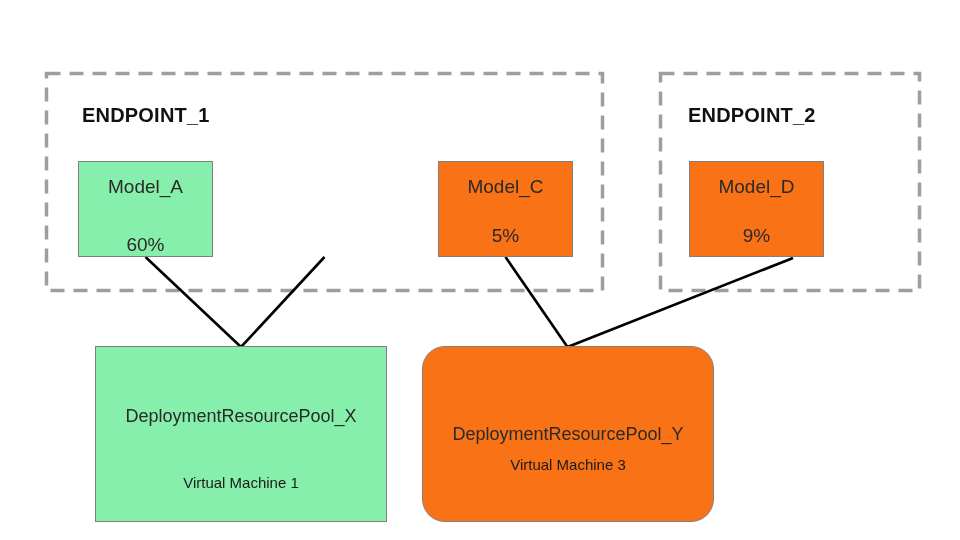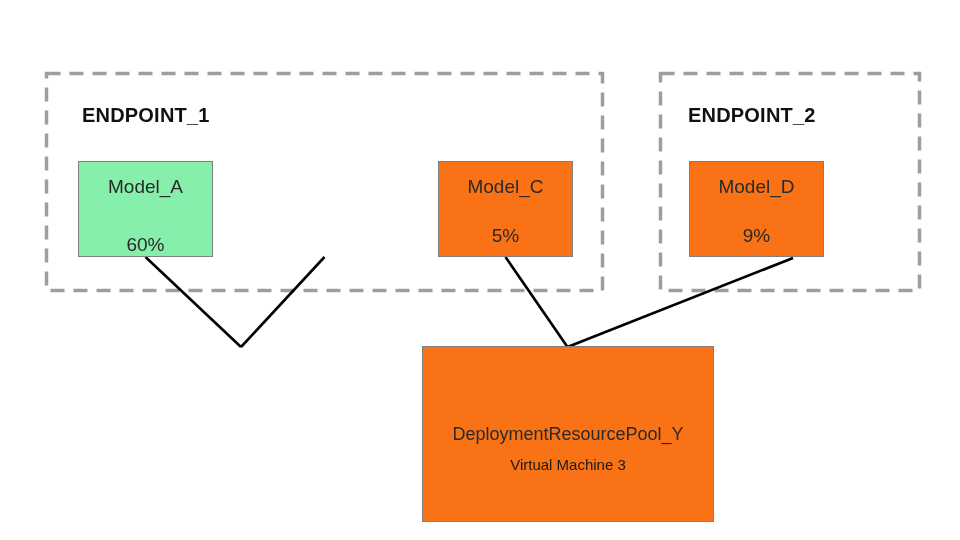--- a/index.html
+++ b/index.html
@@ -99,18 +99,22 @@
   <div class="model-box fill-blue" style="left:438px; top:137px;">
     <span class="model-name">Model_C</span>
     <span class="model-split">5%</span>
   </div>
 
   <div class="model-box fill-blue" style="left:689px; top:137px;">
     <span class="model-name">Model_D</span>
     <span class="model-split">9%</span>
   </div>
 
-  <div class="pool-box fill-blue" style="left:422px; top:322px;">
+  <div class="pool-box fill-orange" style="left:95px; top:322px;">
+    <span class="pool-name">DeploymentResourcePool_X</span>
+    <span class="pool-vm">Virtual Machine 1</span>
+  </div>
+  <div class="pool-box fill-blue" style="left:422px; top:322px;border-radius:23px;">
     <span class="pool-name">DeploymentResourcePool_Y</span>
     <span class="pool-vm">Virtual Machine 3</span>
   </div>
 
 </div>
 
 </body></html>

